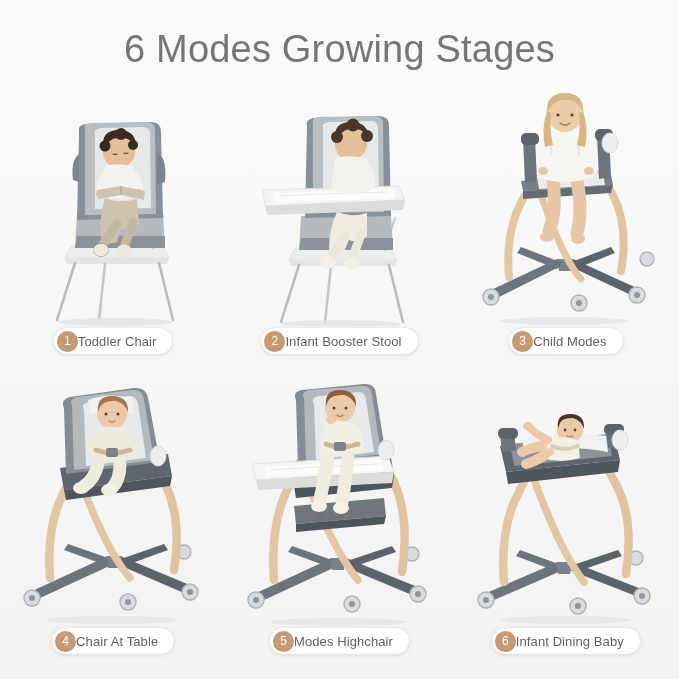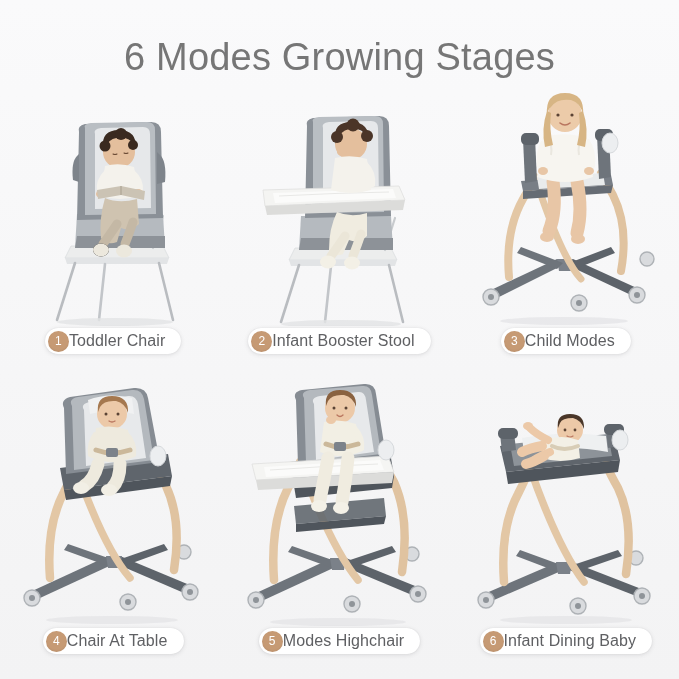--- a/index.html
+++ b/index.html
@@ -28,21 +28,21 @@
     text-align: center;
     padding-top: 20px;
   }
   .title {
     font-family: "Liberation Sans", sans-serif;
     font-size: 38px;
     font-weight: 400;
     letter-spacing: 0.2px;
     color: #767676;
     line-height: 1.15;
-    margin: 16px;
+    margin: 8px;
   }
 
   
   .grid {
     position: absolute;
     top: 72px;
     left: 0;
     width: 679px;
     height: 600px;
     display: grid;
@@ -91,21 +91,21 @@
     color: #ffffff;
     font-size: 12px;
     font-weight: 400;
     display: flex;
     align-items: center;
     justify-content: center;
     line-height: 1;
     box-shadow: inset 0 -1px 2px rgba(0,0,0,0.06);
   }
   .badge-label {
-    font-size: 16px;
+    font-size: 13px;
     color: #5f6063;
     font-weight: 400;
     letter-spacing: 0.1px;
   }
 </style>
 </head>
 <body>
 
 <div id="page">
 

